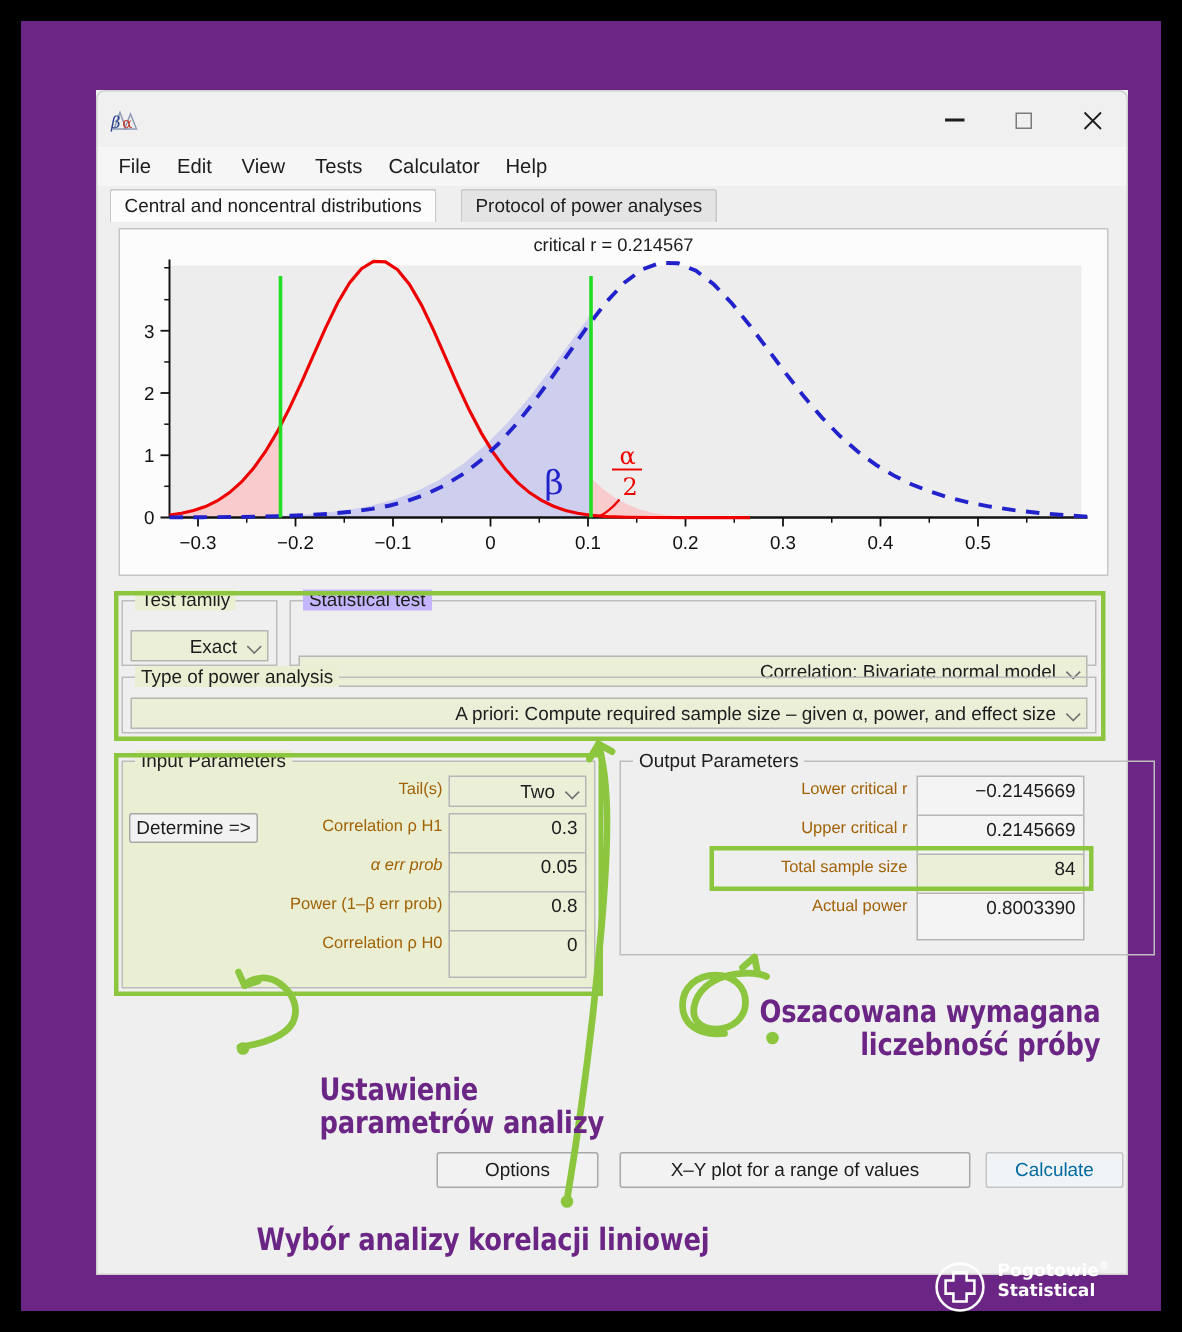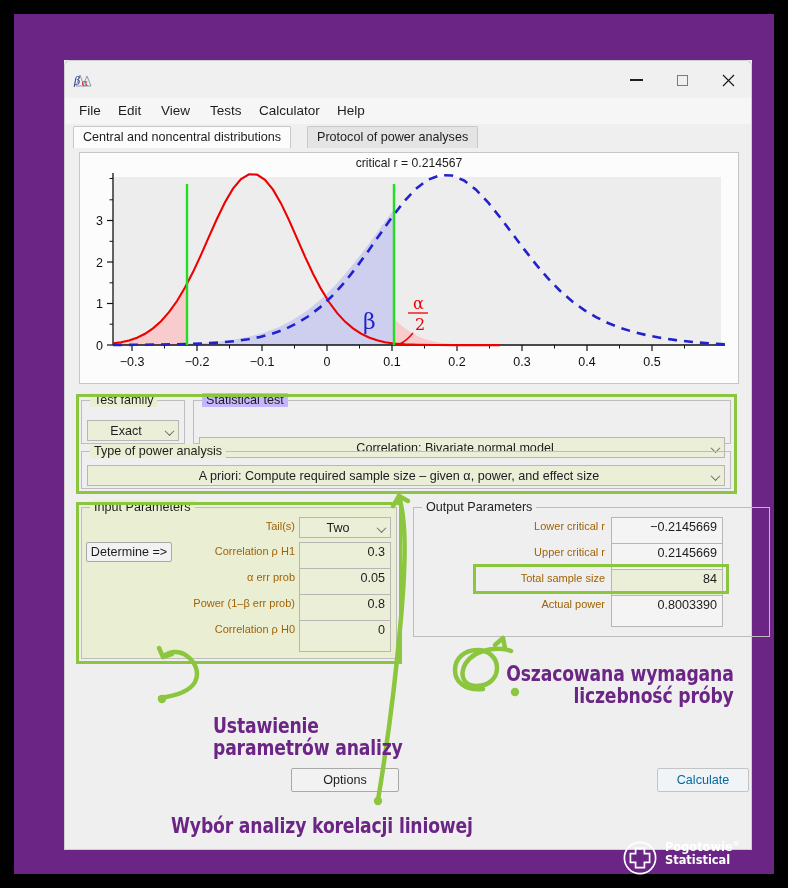--- a/index.html
+++ b/index.html
@@ -104,21 +104,21 @@
     position:absolute; height:32px; line-height:19px;
     background:#ebefd8; border:1px solid #b6b6b6;
     font-size:12.6px; color:#1d1d1d;
     padding:0 5px; text-align:right; white-space:nowrap; overflow:hidden;
   }
   .field.out { background:#f4f4f4; }
   .combo {
     position:absolute; height:21px; line-height:20px;
     background:#ebefd8; border:1px solid #b6b6b6;
     font-size:12.6px; color:#1d1d1d; padding:0 20px 0 6px;
-    text-align:center; white-space:nowrap; overflow:hidden;
+    text-align:right; white-space:nowrap; overflow:hidden;
   }
   .chev {
     position:absolute; right:5px; top:50%; margin-top:-2px;
     width:7px; height:7px; pointer-events:none;
   }
   .chev:before {
     content:""; position:absolute; left:0; top:0;
     width:6px; height:6px; border-right:1.4px solid #6d6d6d;
     border-bottom:1.4px solid #6d6d6d; transform:rotate(45deg) translate(-1px,-1px);
   }
@@ -352,21 +352,21 @@
       <span class="lbl" style="left:80px; top:372px; width:150px;">Tail(s)</span>
       <div class="combo" style="left:234px; top:369px; width:92px;">
         <span>Two</span>
         <i class="chev"></i>
       </div>
 
       <div class="pushbtn" style="left:21px; top:394px; width:86px; height:20px;">Determine =&gt;</div>
       <span class="lbl" style="left:110px; top:397px; width:120px;">Correlation ρ H1</span>
       <div class="field" style="left:234px; top:394px; width:92px;">0.3</div>
 
-      <span class="lbl" style="left:110px; top:423px; width:120px;">α err prob</span>
+      <span class="lbl" style="left:110px; top:423px; width:120px;font-style:italic;">α err prob</span>
       <div class="field" style="left:234px; top:420px; width:92px;">0.05</div>
 
       <span class="lbl" style="left:90px; top:449px; width:140px;">Power (1–β err prob)</span>
       <div class="field" style="left:234px; top:446px; width:92px;">0.8</div>
 
       <span class="lbl" style="left:110px; top:475px; width:120px;">Correlation ρ H0</span>
       <div class="field" style="left:234px; top:472px; width:92px;">0</div>
 
       <div class="hl" style="left:11px; top:354px; width:326px; height:162px;"></div>
 
@@ -382,20 +382,21 @@
 
       <span class="lbl" style="left:380px; top:424px; width:160px;">Total sample size</span>
       <div class="field" style="left:546px; top:421px; width:112px;">84</div>
 
       <span class="lbl" style="left:380px; top:450px; width:160px;">Actual power</span>
       <div class="field out" style="left:546px; top:447px; width:112px;">0.8003390</div>
 
       <div class="hl" style="left:408px; top:416px; width:256px; height:30px;"></div>
 
       <div class="pushbtn" style="left:226px; top:620px; width:108px; height:24px;">Options</div>
+      <div class="pushbtn" style="left:348px; top:620px; width:234px; height:24px;">X–Y plot for a range of values</div>
       <div class="pushbtn disabled" style="left:592px; top:620px; width:92px; height:24px;">Calculate</div>
 
       <svg style="position:absolute;left:0;top:0;pointer-events:none;" width="688" height="702">
 
         <path d="M95,550 C110,548 125,543 130,534 C135,524 130,514 122,508 C114,502 104,503 98,509" stroke="#8cc63e" stroke-width="4.5" fill="none" stroke-linecap="round"></path>
         <path d="M98,509 L94,500 M98,509 L107,506" stroke="#8cc63e" stroke-width="4.5" fill="none" stroke-linecap="round"></path>
         <circle cx="97" cy="551" r="4.2" fill="#8cc63e"></circle>
 
         <path d="M313,652 C320,610 330,540 336,470 C342,400 340,370 334,348" stroke="#8cc63e" stroke-width="4.5" fill="none" stroke-linecap="round"></path>
         <path d="M334,348 L328,358 M334,348 L343,353" stroke="#8cc63e" stroke-width="4.5" fill="none" stroke-linecap="round"></path>

